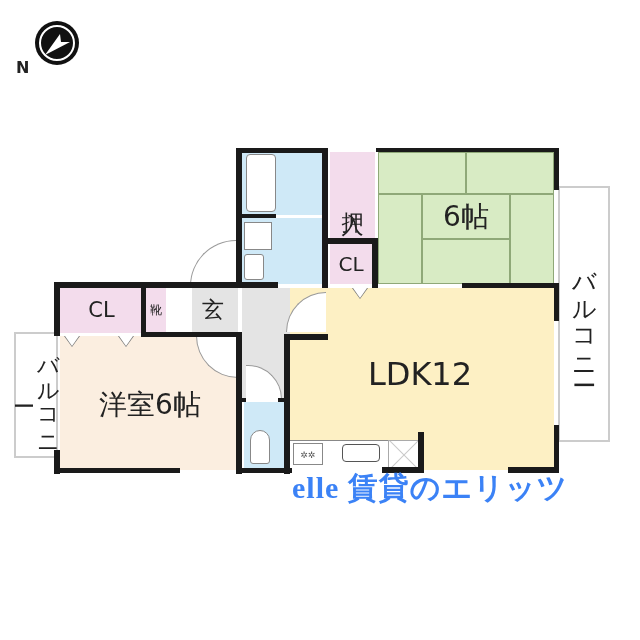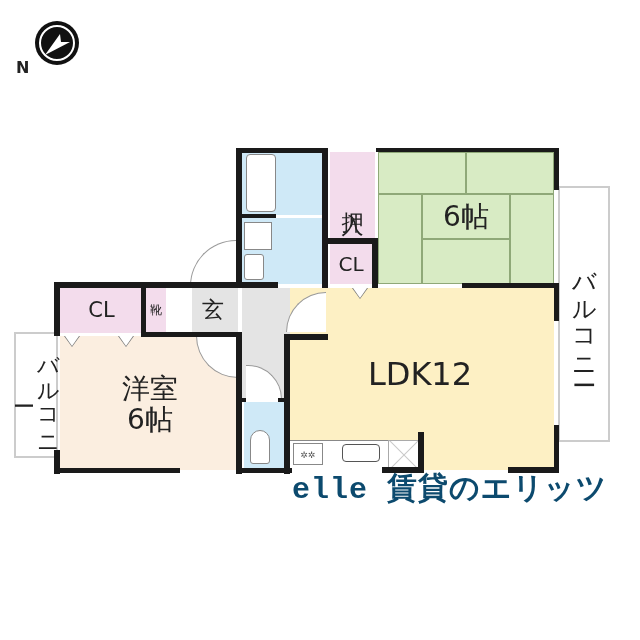--- a/index.html
+++ b/index.html
@@ -2,21 +2,21 @@
 <html><head>
 <meta charset="utf-8">
 <style>
   html, body { margin:0; padding:0; background:#ffffff; }
   body { width:640px; height:640px; position:relative; overflow:hidden; font-family:"DejaVu Sans", sans-serif; color:#222; }
   .abs { position:absolute; box-sizing:border-box; }
   .wall { position:absolute; background:#1a1a1a; }
   .label { position:absolute; display:flex; align-items:center; justify-content:center; text-align:center; color:#222; line-height:1.1; }
   .vlabel { writing-mode: vertical-rl; text-orientation: upright; letter-spacing:2px; }
   .tatami { position:absolute; border:1px solid #8fa878; box-sizing:border-box; }
-  .watermark { position:absolute; color:#0c4a6e; font-weight:bold; font-size:30px; font-family:Liberation Mono, monospace; letter-spacing:1px; }
+  .watermark { position:absolute; color:#3b82f6; font-weight:bold; font-size:30px; font-family:Liberation Serif, serif; letter-spacing:1px; }
   .tri { position:absolute; width:0; height:0; border-left:7px solid transparent; border-right:7px solid transparent; border-top:10px solid #ffffff; }
   .tri-outline { position:absolute; width:0; height:0; border-left:8px solid transparent; border-right:8px solid transparent; border-top:11px solid #777; }
 </style>
 </head>
 <body>
 
 <div class="abs" style="left:34px;top:20px;width:46px;height:46px;">
   <svg width="46" height="46" viewBox="0 0 46 46">
     <circle cx="23" cy="23" r="22" fill="#111"></circle>
     <circle cx="23" cy="23" r="17" fill="none" stroke="#fff" stroke-width="2"></circle>
@@ -58,21 +58,21 @@
 
 <div class="abs" style="left:166px;top:288px;width:72px;height:45px;background:#fff;"></div>
 <div class="abs" style="left:192px;top:288px;width:46px;height:45px;background:#e4e4e4;"></div>
 <div class="label" style="left:188px;top:288px;width:50px;height:45px;font-size:22px;">玄</div>
 
 <div class="abs" style="left:242px;top:288px;width:44px;height:110px;background:#e4e4e4;"></div>
 <div class="abs" style="left:242px;top:288px;width:84px;height:54px;background:#e4e4e4;"></div>
 
 <div class="abs" style="left:60px;top:336px;width:178px;height:134px;background:#fbeee0;"></div>
 <div class="abs" style="left:196px;top:336px;width:42px;height:42px;background:#fff;border-bottom-left-radius:42px;border-left:1px solid #999;border-bottom:1px solid #999;"></div>
-<div class="label" style="left:90px;top:365px;width:120px;height:80px;font-size:28px;flex-direction:column;">
+<div class="label" style="left:90px;top:365px;width:120px;height:80px;font-size:28px;flex-direction:row;">
   <span>洋室</span>
   <span>6帖</span>
 </div>
 
 <div class="abs" style="left:14px;top:332px;width:44px;height:126px;border:2px solid #ccc;background:#fff;"></div>
 <div class="label vlabel" style="left:16px;top:340px;width:40px;height:110px;font-size:22px;">バルコニー</div>
 
 <div class="abs" style="left:244px;top:402px;width:40px;height:66px;background:#cfe9f7;"></div>
 <div class="abs" style="left:250px;top:430px;width:20px;height:34px;background:#fff;border:1px solid #888;border-radius:10px 10px 3px 3px;"></div>
 <div class="abs" style="left:246px;top:365px;width:36px;height:34px;background:#fff;border-top-right-radius:34px;border-top:1px solid #999;border-right:1px solid #999;"></div>

